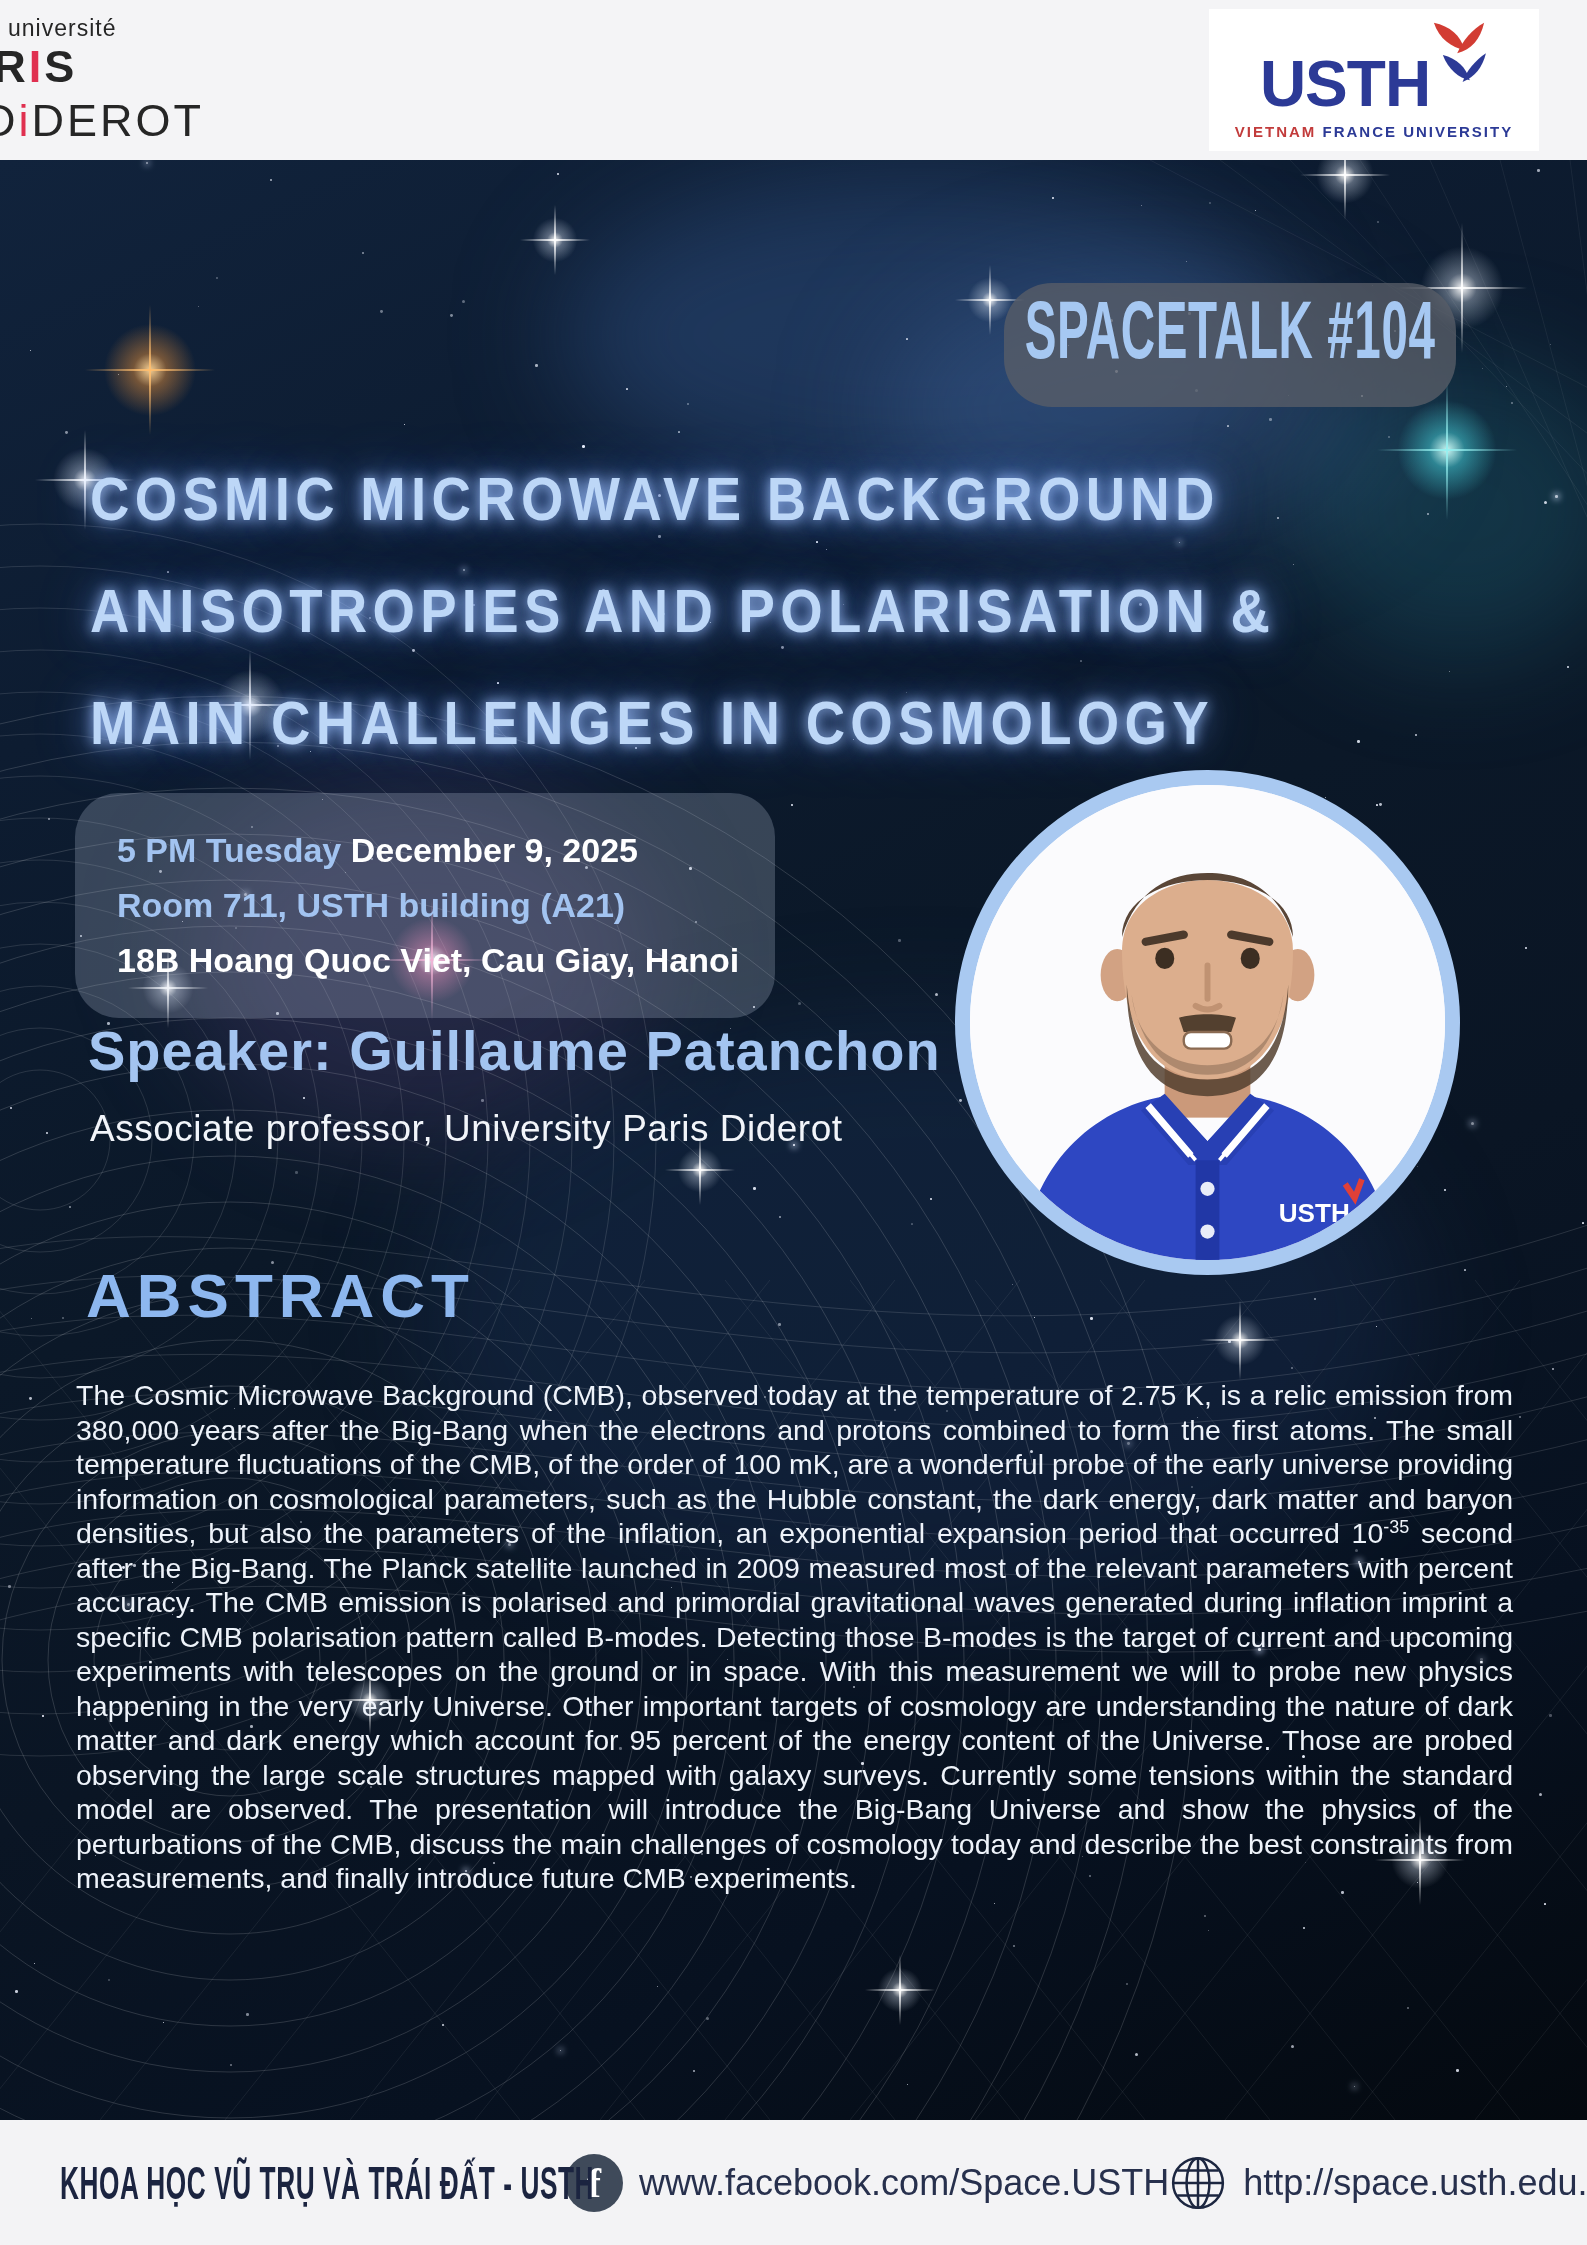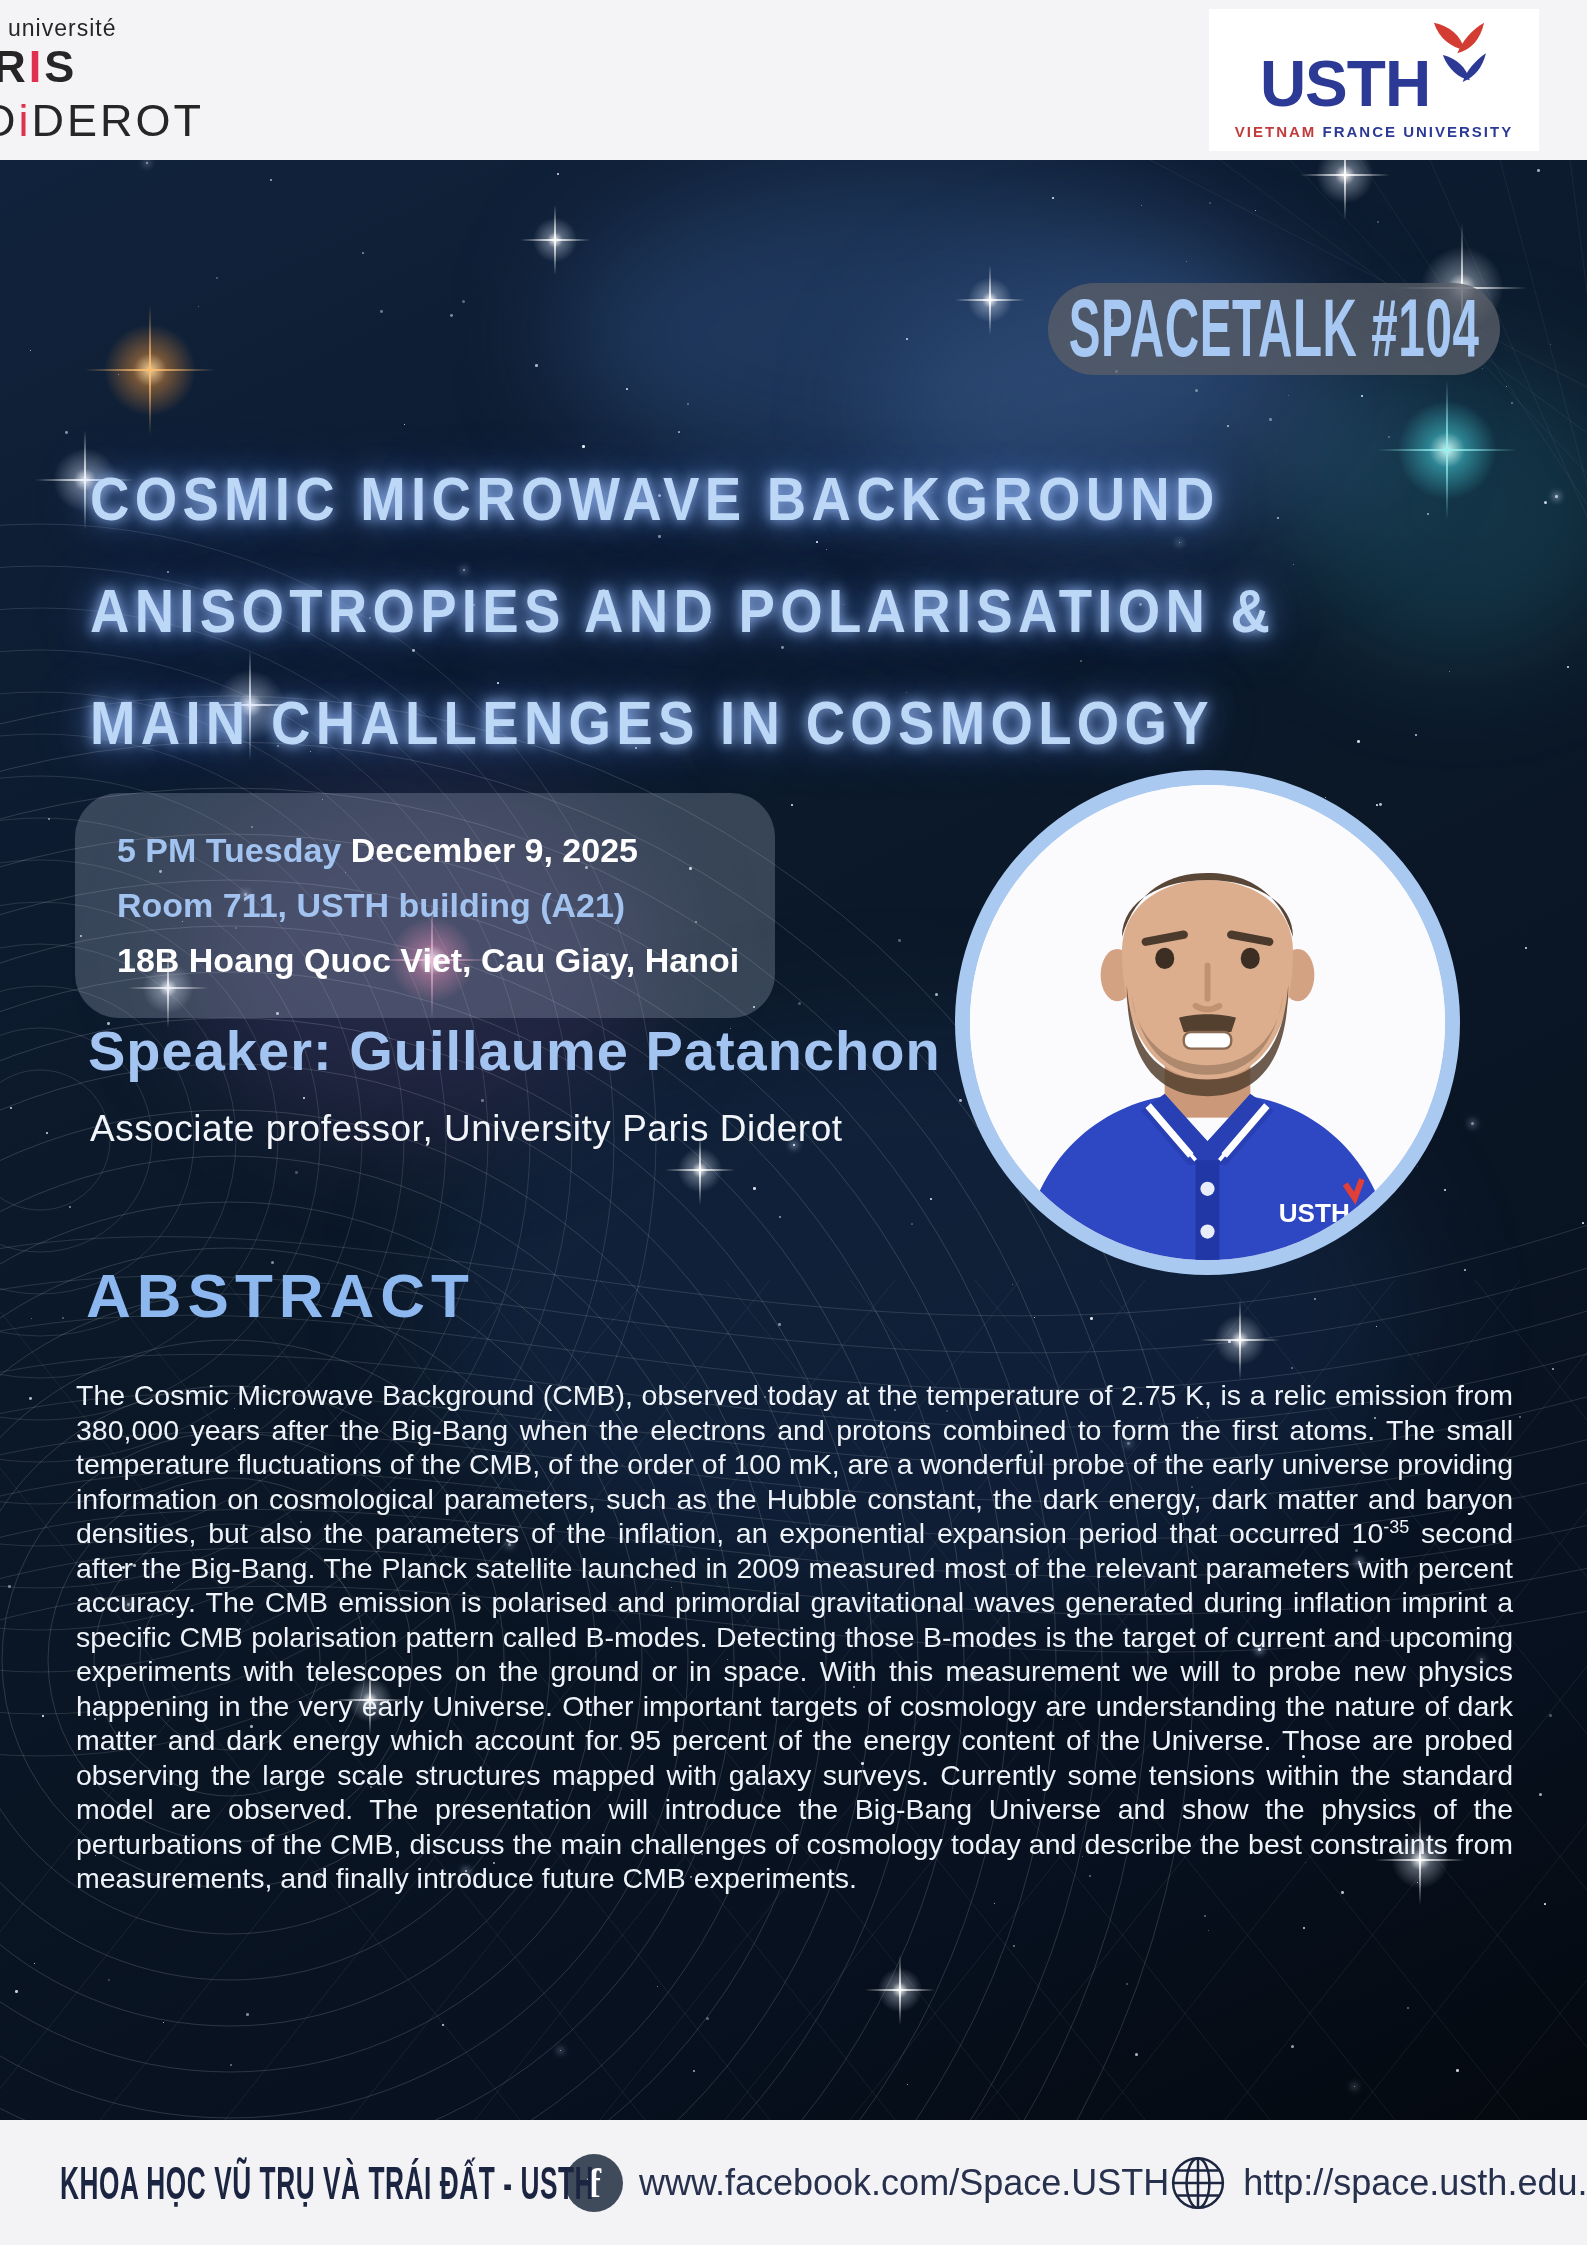--- a/index.html
+++ b/index.html
@@ -49,22 +49,22 @@
   .flare.orange::after{background:linear-gradient(180deg,transparent,rgba(255,190,110,.95),transparent);}
   .flare.teal{background:radial-gradient(circle,rgba(210,255,250,.95) 0%,rgba(70,210,220,.5) 18%,rgba(70,210,220,0) 50%);}
   .flare.teal::before{background:linear-gradient(90deg,transparent,rgba(150,240,240,.95),transparent);}
   .flare.teal::after{background:linear-gradient(180deg,transparent,rgba(150,240,240,.95),transparent);}
   .flare.pink{background:radial-gradient(circle,rgba(255,235,245,.95) 0%,rgba(240,120,170,.45) 18%,rgba(240,120,170,0) 50%);}
   .flare.pink::before{background:linear-gradient(90deg,transparent,rgba(255,170,210,.9),transparent);}
   .flare.pink::after{background:linear-gradient(180deg,transparent,rgba(255,170,210,.9),transparent);}
   .mesh{position:absolute;left:0;top:0;pointer-events:none;}
   
   .badge{
-    position:absolute;left:1048px;top:123px;width:452px;height:92px;border-radius:48px;
-    background:rgba(88,94,104,.78);display:flex;align-items:flex-end;justify-content:center;
+    position:absolute;left:1004px;top:123px;width:452px;height:124px;border-radius:48px;
+    background:rgba(88,94,104,.78);display:flex;align-items:flex-start;justify-content:center;
   }
   .badge-label{font-size:82px;font-weight:800;color:#a6c8f2;letter-spacing:1px;
     display:inline-block;transform:scaleX(.58);white-space:nowrap;}
   
   .title{position:absolute;left:90px;top:283px;}
   .title-line{
     font-size:62px;font-weight:800;letter-spacing:6px;color:#bdd7f7;line-height:112px;white-space:nowrap;
     text-shadow:0 0 14px rgba(160,195,255,.95),0 0 34px rgba(120,165,255,.65),0 0 64px rgba(100,150,255,.45);
     transform:scaleX(.88);transform-origin:left center;
   }

